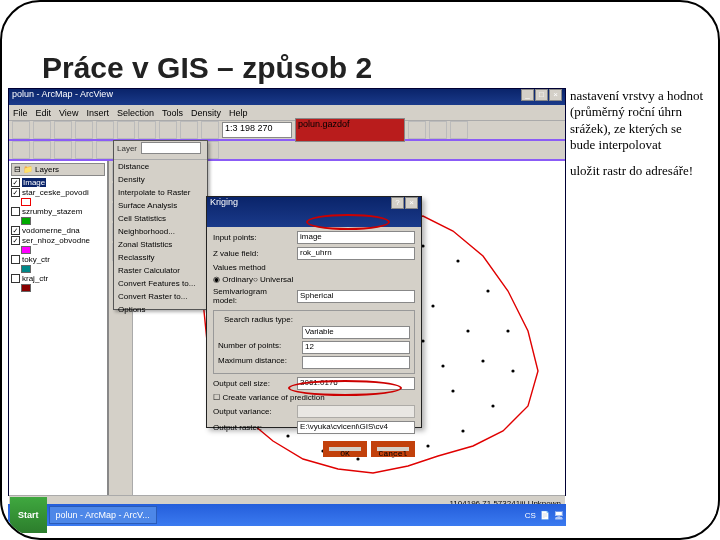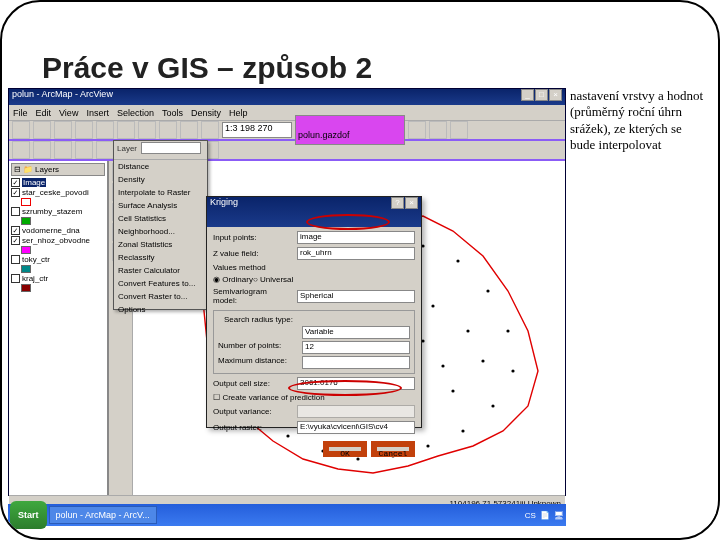--- a/index.html
+++ b/index.html
@@ -31,21 +31,21 @@
   .menubar {
     height: 16px; background:#d4d0c8; font-size:9px; display:flex; gap:8px;
     align-items:center; padding:0 4px; border-bottom:1px solid #aaa;
   }
   .toolbar {
     height:20px; background:#d4d0c8; border-bottom:2px solid #8b5cf6;
     display:flex; align-items:center; gap:3px; padding:0 3px; font-size:9px;
   }
   .tbtn { width:18px; height:18px; background:#d4d0c8; border:1px solid #bbb; }
   .scalebox { width:70px; height:16px; border:1px solid #888; background:#fff; font-size:9px; padding:0 2px; }
-  .selbox { width:110px; height:16px; border:1px solid #888; background:#d946ef; font-size:9px; padding:14px 2px; }
+  .selbox { width:110px; height:24px; border:1px solid #888; background:#b91c1c; font-size:9px; padding:0 2px; }
   .body { display:flex; height: calc(100% - 72px); }
   .toc {
     width: 100px; background:#fff; border-right:2px solid #888; font-size:8px;
     padding:2px; overflow:hidden;
   }
   .toc .hdr { background:#d4d0c8; border:1px solid #888; padding:1px 2px; margin-bottom:2px;}
   .layer { display:flex; align-items:center; gap:2px; margin:1px 0; }
   .cb { width:9px; height:9px; border:1px solid #333; background:#fff; font-size:7px; text-align:center; line-height:8px;}
   .cb.on::after{content:"✓";}
   .swatch { width:10px; height:8px; border:1px solid #666; }
@@ -97,22 +97,22 @@
     position:absolute; top:0px; left:562px; width:140px;
     font-family: "Times New Roman", serif; font-size:13px; line-height:1.25;
   }
   .annot p { margin-bottom:10px; }
   
   .taskbar {
     position:absolute; bottom:0; left:0; width:558px; height:22px;
     background:linear-gradient(#245edb,#3b7af0); display:flex; align-items:center;
     font-size:9px; color:#fff; gap:2px; padding:0 2px;
   }
-  .start { background:linear-gradient(#3fa83f,#2c7d2c); height:28px; padding:0 8px;
-    border-radius:6px; display:flex; align-items:center; font-weight:bold;}
+  .start { background:linear-gradient(#3fa83f,#2c7d2c); height:36px; padding:0 8px;
+    border-radius:0; display:flex; align-items:center; font-weight:bold;}
   .task { background:#4d87e8; height:18px; padding:0 6px; border:1px solid #2a5bb8;
     display:flex; align-items:center; max-width:110px; overflow:hidden; white-space:nowrap;}
   .tray { margin-left:auto; display:flex; align-items:center; gap:4px; font-size:8px;}
 </style>
 </head>
 <body>
 
 <div class="slide">
   <div class="title">Práce v GIS – způsob 2</div>
 
@@ -352,20 +352,21 @@
           <span class="btn">Cancel</span>
         </div>
       </div>
     </div>
 
     <div class="circ circ1"></div>
     <div class="circ circ2"></div>
 
     <div class="annot">
       <p>nastavení vrstvy a hodnot (průměrný roční úhrn srážek), ze kterých se bude interpolovat</p>
+      <p>uložit rastr do adresáře!</p>
     </div>
 
     <div class="taskbar">
       <div class="start">Start</div>
       <div class="task">polun - ArcMap - ArcV...</div>
       <div class="tray">
         <span>CS</span>
         <span>📄</span>
         <span>🖥</span>
       </div>

